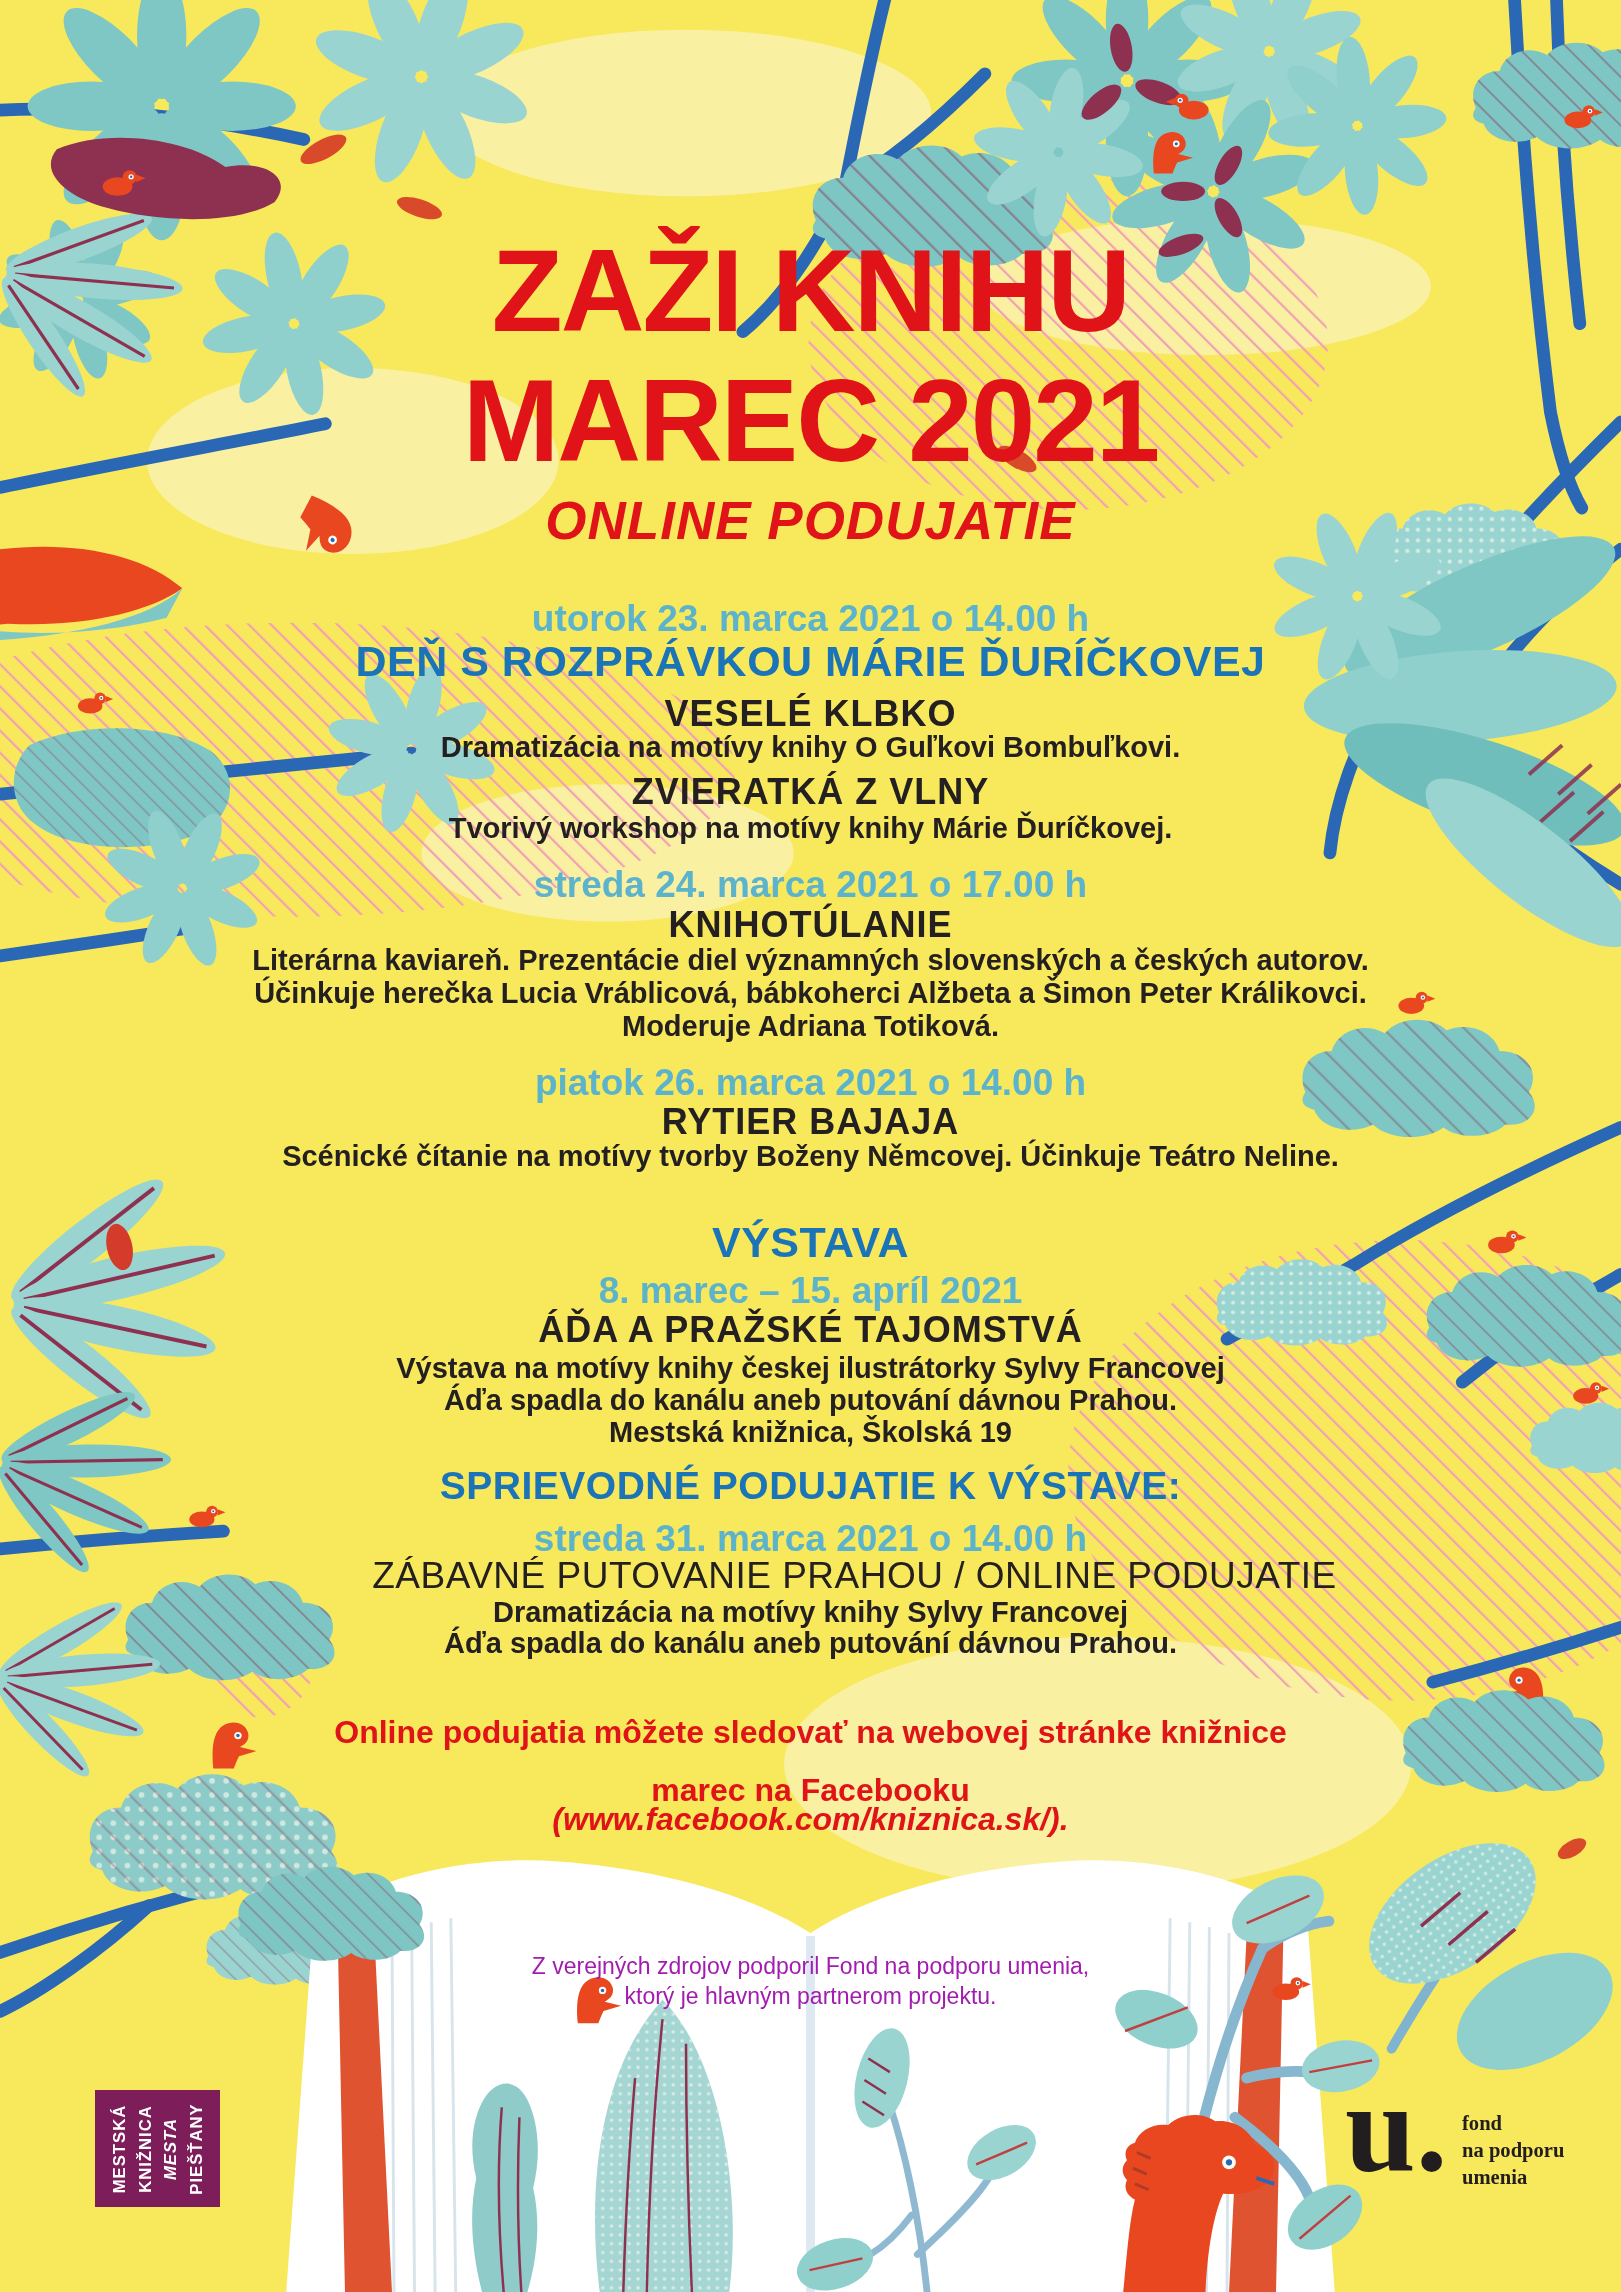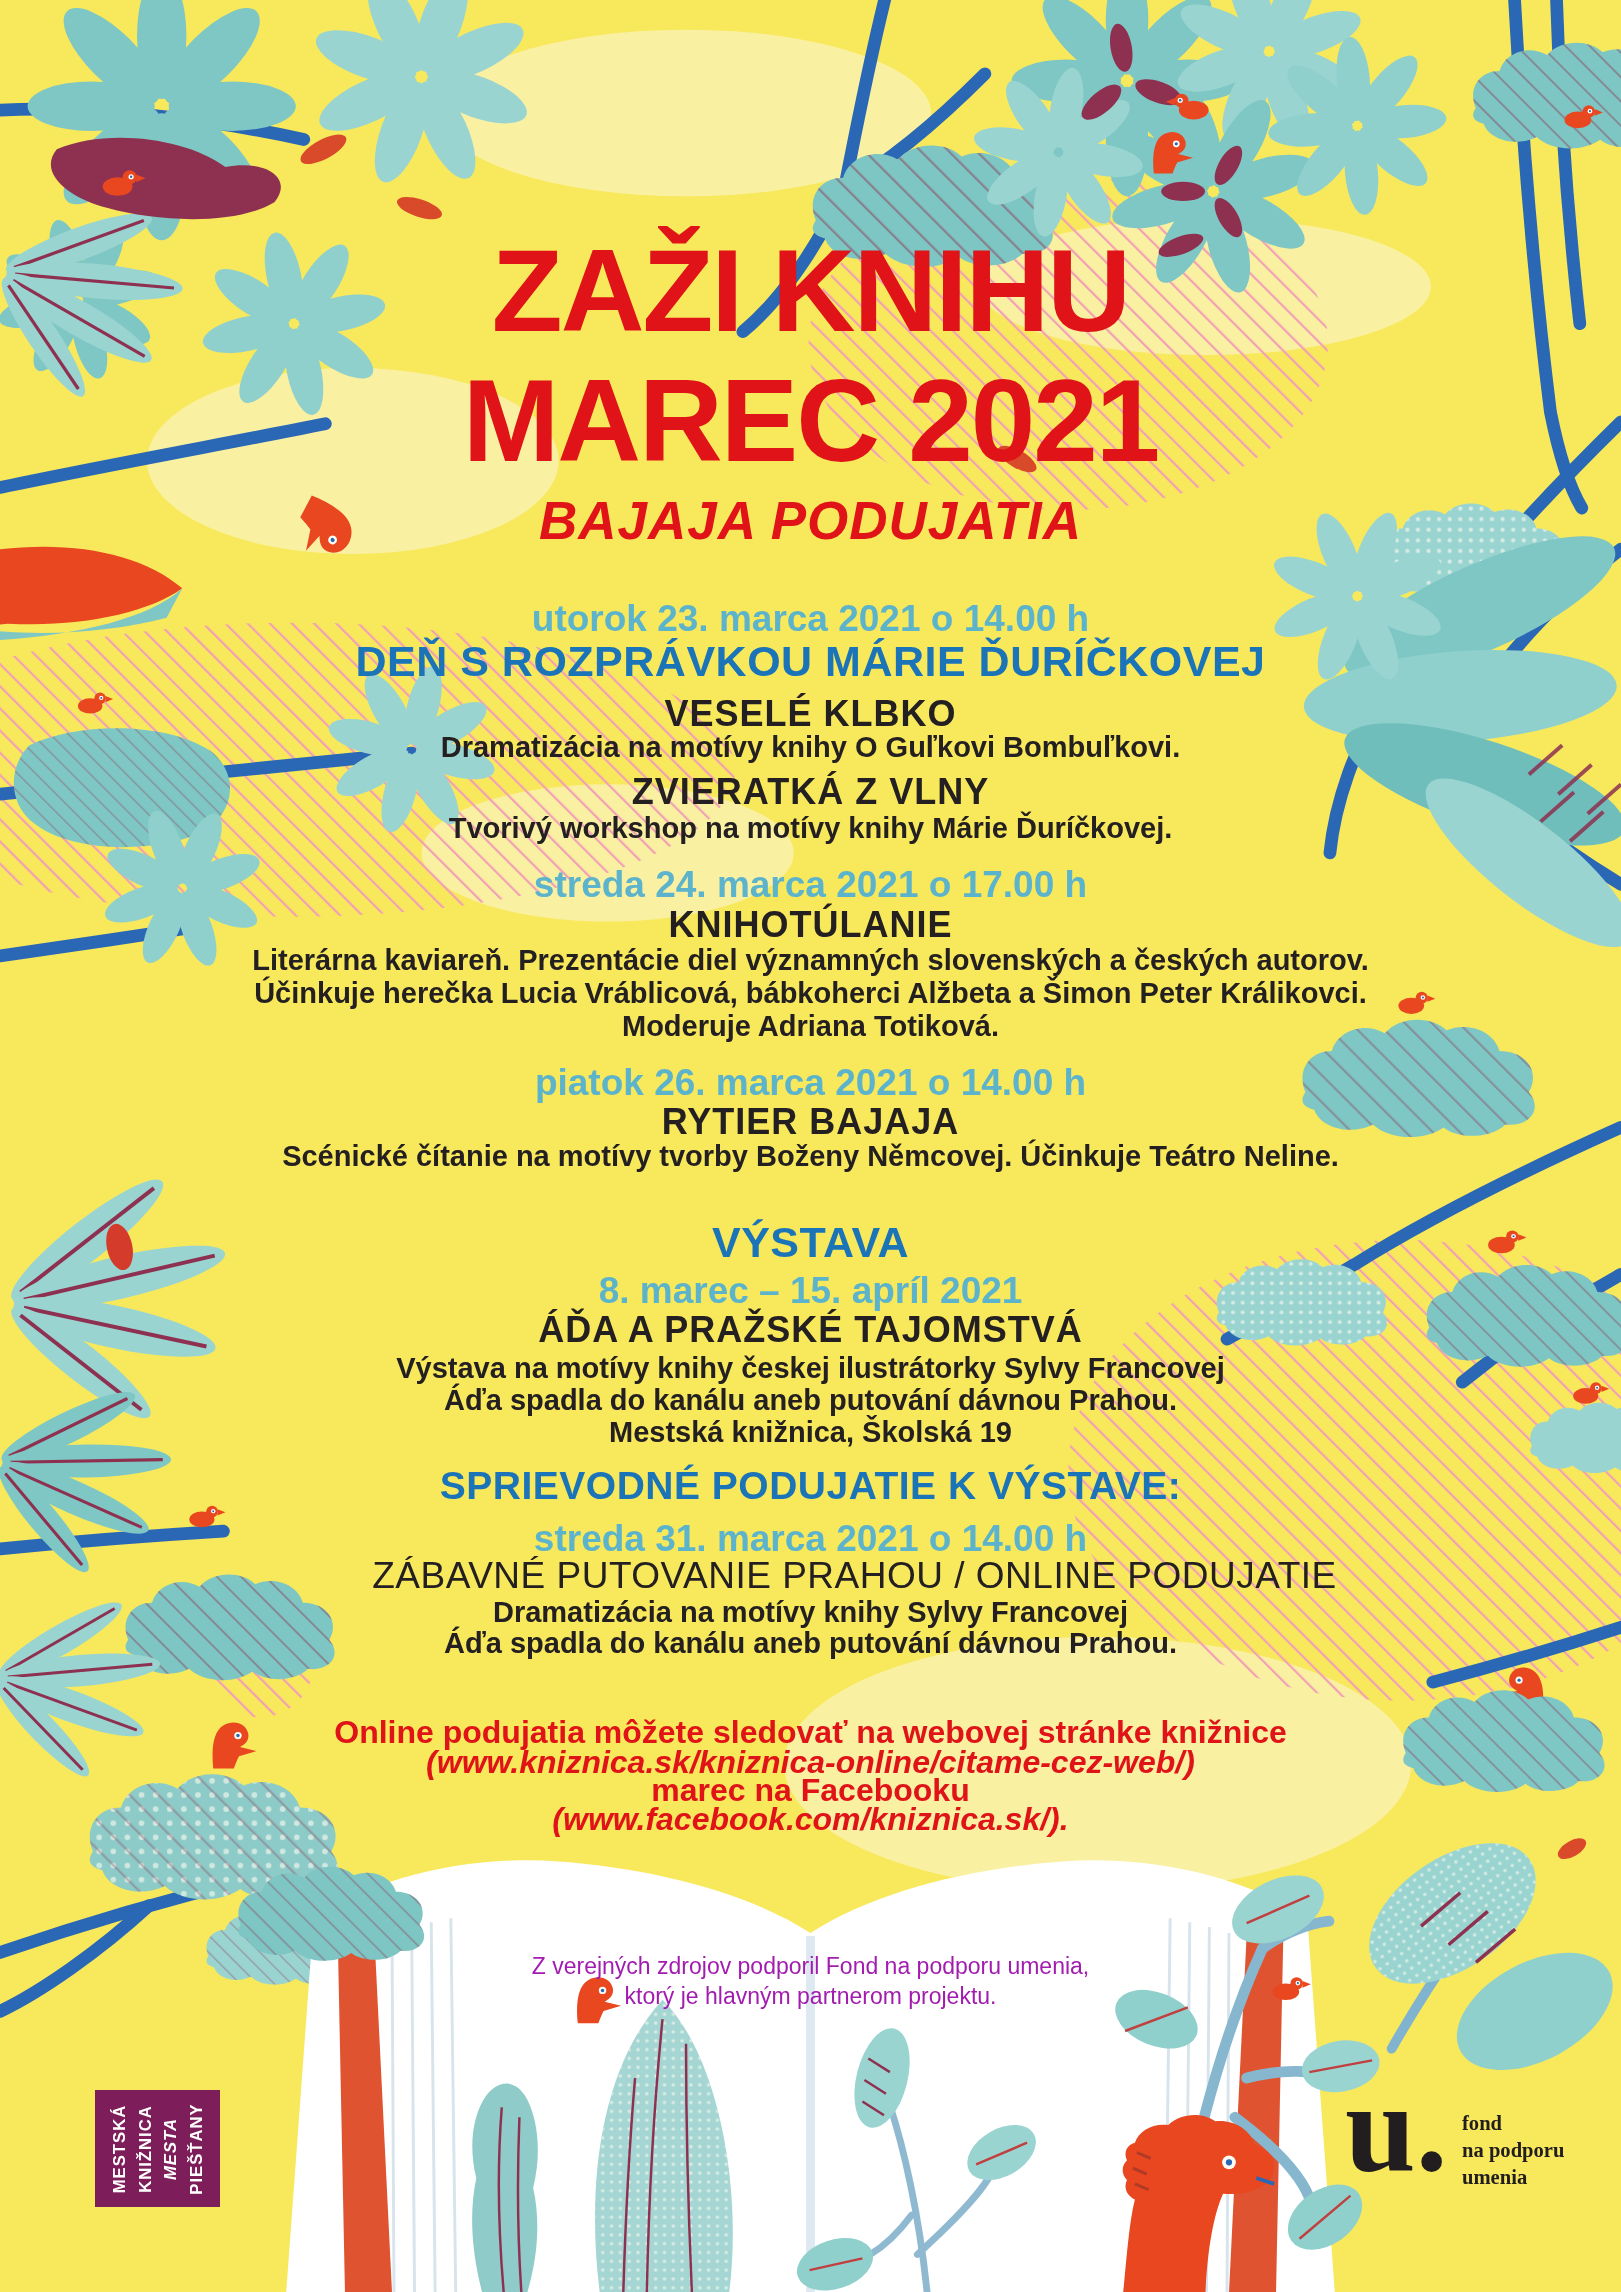--- a/index.html
+++ b/index.html
@@ -276,21 +276,21 @@
       <path d="M1282,2222 L1300,2228" stroke="#2A67B5" stroke-width="4"></path>
       <path d="M1160,2196 l14,6 M1156,2212 l14,6 M1158,2228 l14,6" stroke="#B03A28" stroke-width="3"></path>
 
       <use href="#cloud" transform="translate(236,1906) scale(1.2)" fill="#7EC6C3"></use>
       <use href="#cloud" transform="translate(236,1906) scale(1.2)" fill="url(#hatchRed)" opacity="0.35"></use>
     </g>
   </svg>
 
   <div class="txt t-title" style="top:233px">ZAŽI KNIHU</div>
   <div class="txt t-title" style="top:363px">MAREC 2021</div>
-  <div class="txt t-subtitle" style="top:490px">BAJAJA PODUJATIA</div>
+  <div class="txt t-subtitle" style="top:490px">ONLINE PODUJATIE</div>
 
   <div class="txt t-date" style="top:598px">utorok 23. marca 2021 o 14.00 h</div>
   <div class="txt t-bluehead" style="top:637px">DEŇ S ROZPRÁVKOU MÁRIE ĎURÍČKOVEJ</div>
   <div class="txt t-item" style="top:693px">VESELÉ KLBKO</div>
   <div class="txt t-body" style="top:731px">Dramatizácia na motívy knihy O Guľkovi Bombuľkovi.</div>
   <div class="txt t-item" style="top:771px">ZVIERATKÁ Z VLNY</div>
   <div class="txt t-body" style="top:812px">Tvorivý workshop na motívy knihy Márie Ďuríčkovej.</div>
 
   <div class="txt t-date" style="top:864px">streda 24. marca 2021 o 17.00 h</div>
   <div class="txt t-item" style="top:904px">KNIHOTÚLANIE</div>
@@ -309,21 +309,20 @@
   <div class="txt t-body" style="top:1384px">Áďa spadla do kanálu aneb putování dávnou Prahou.</div>
   <div class="txt t-body" style="top:1416px">Mestská knižnica, Školská 19</div>
 
   <div class="txt t-bluesub" style="top:1464px">SPRIEVODNÉ PODUJATIE K VÝSTAVE:</div>
   <div class="txt t-date" style="top:1518px">streda 31. marca 2021 o 14.00 h</div>
   <div class="txt t-blackhead" style="top:1555px">ZÁBAVNÉ PUTOVANIE PRAHOU / ONLINE PODUJATIE</div>
   <div class="txt t-body" style="top:1596px">Dramatizácia na motívy knihy Sylvy Francovej</div>
   <div class="txt t-body" style="top:1627px">Áďa spadla do kanálu aneb putování dávnou Prahou.</div>
 
   <div class="txt t-red" style="top:1714px">Online podujatia môžete sledovať na webovej stránke knižnice</div>
-  <div class="txt t-red it" style="top:1744px">(www.kniznica.sk/kniznica-online/citame-cez-web/)</div>
   <div class="txt t-red" style="top:1772px">marec na Facebooku</div>
   <div class="txt t-red it" style="top:1801px">(www.facebook.com/kniznica.sk/).</div>
 
   <div class="txt t-note" style="top:1953px">Z verejných zdrojov podporil Fond na podporu umenia,</div>
   <div class="txt t-note" style="top:1983px">ktorý je hlavným partnerom projektu.</div>
 
   <div class="lib-logo">
     <span class="lib-l1">MESTSKÁ</span>
     <span class="lib-l2">KNIŽNICA</span>
     <span class="lib-l3">MESTA</span>

